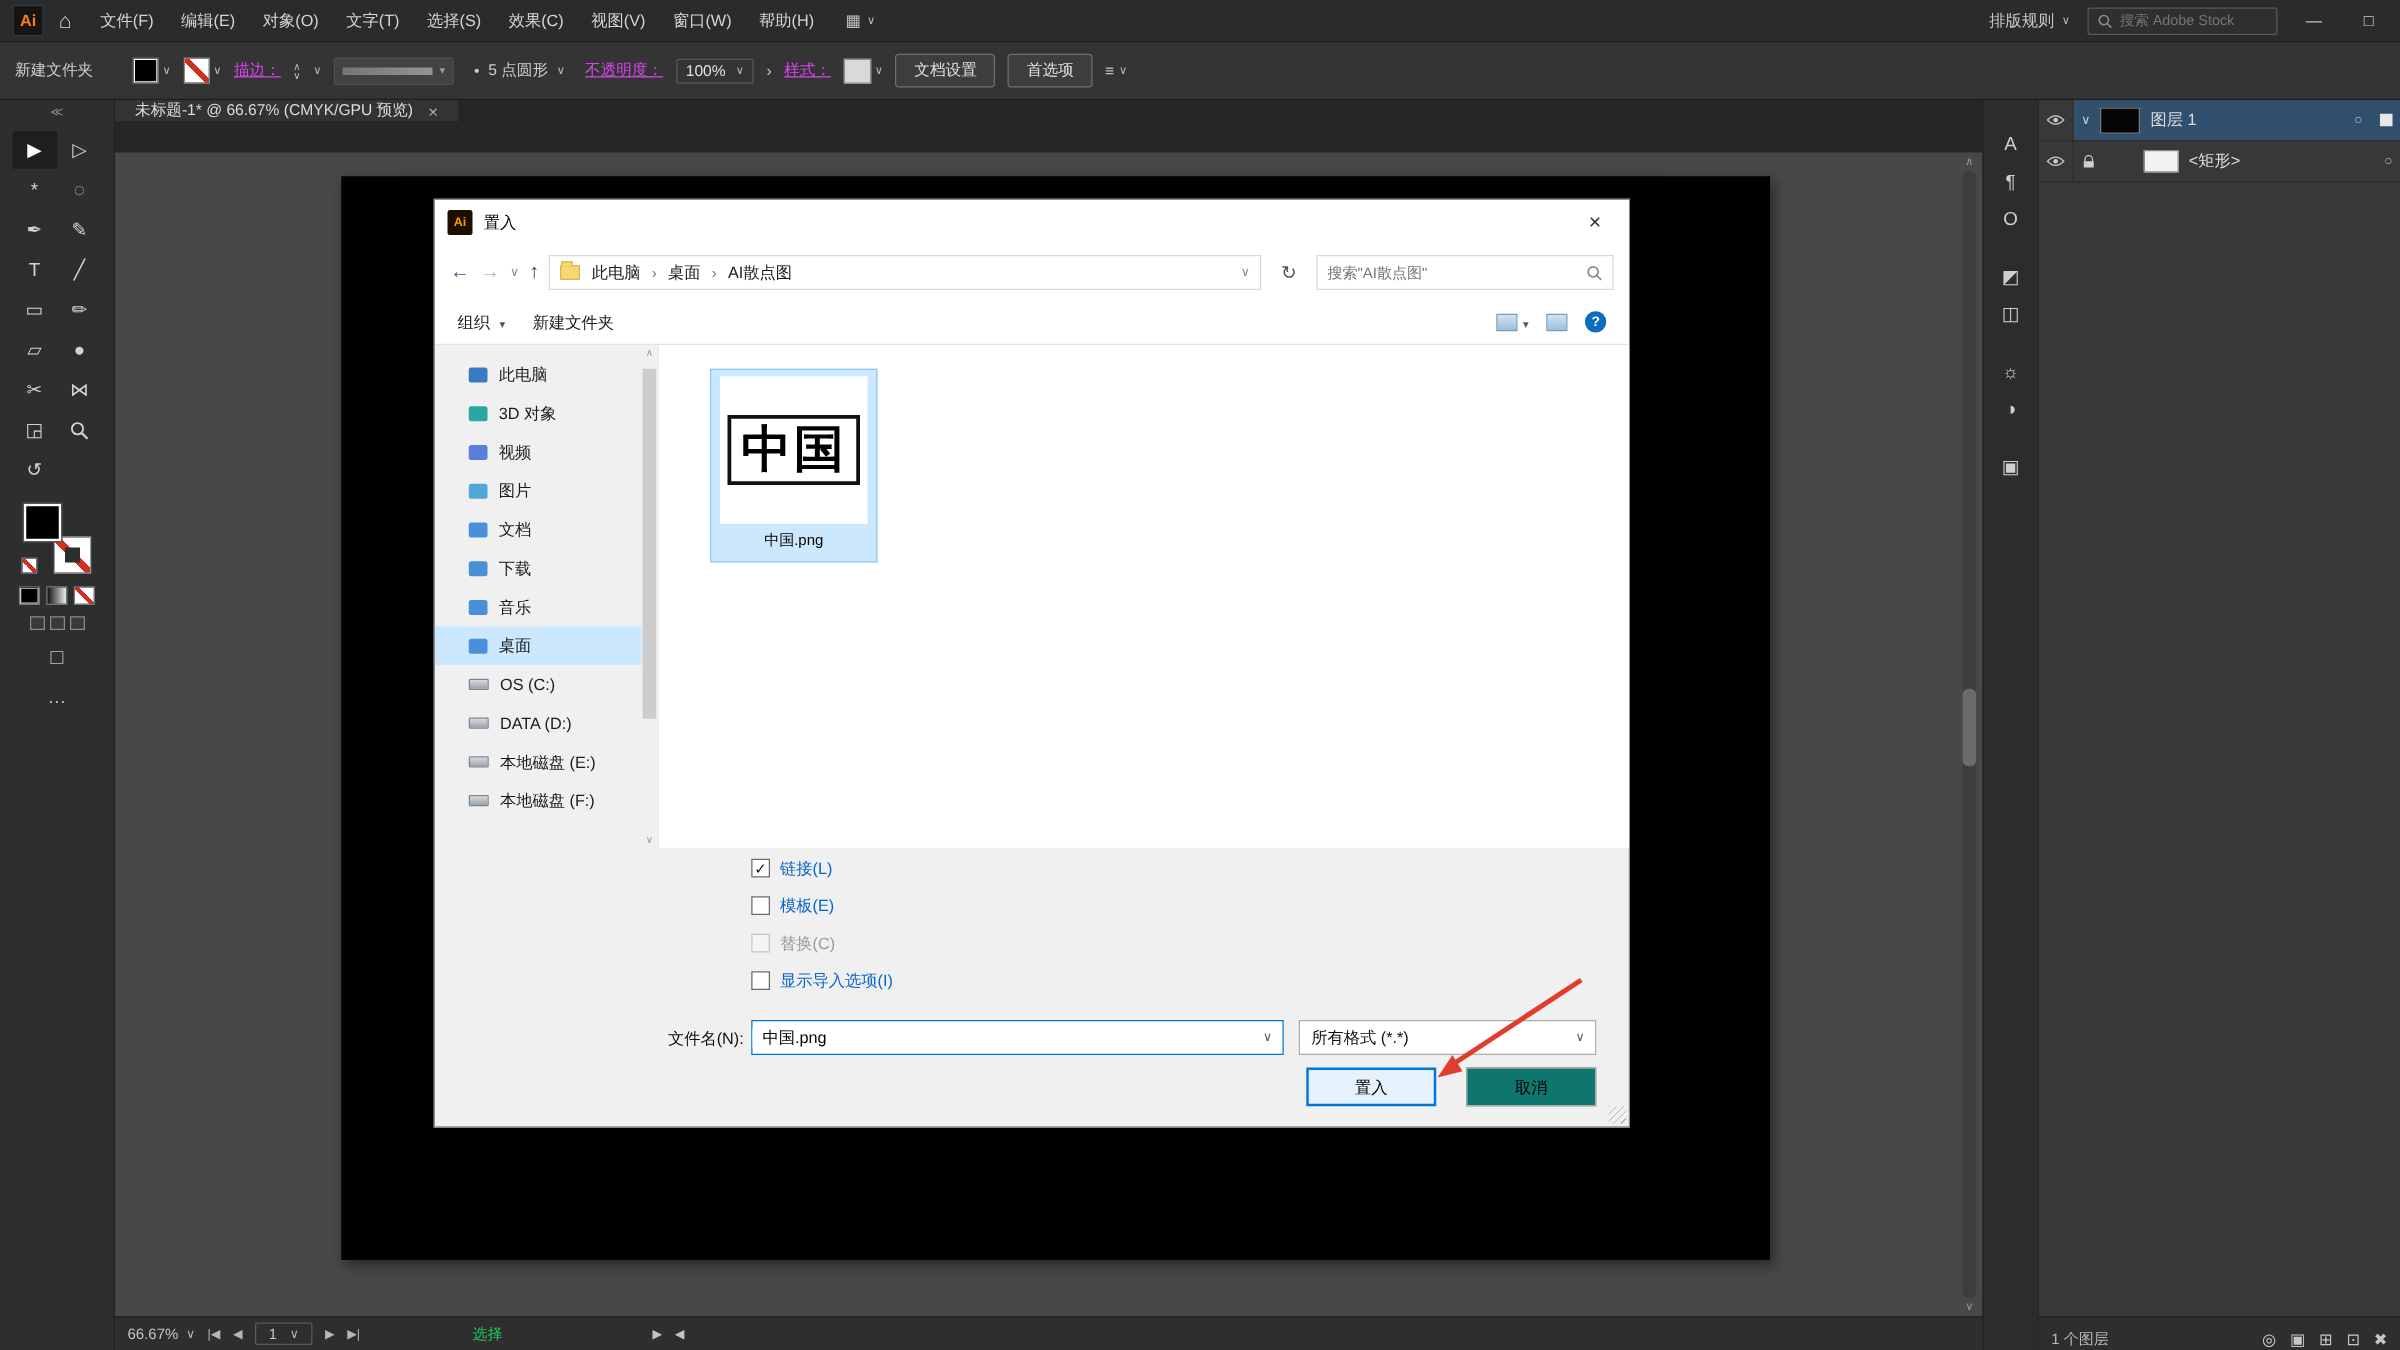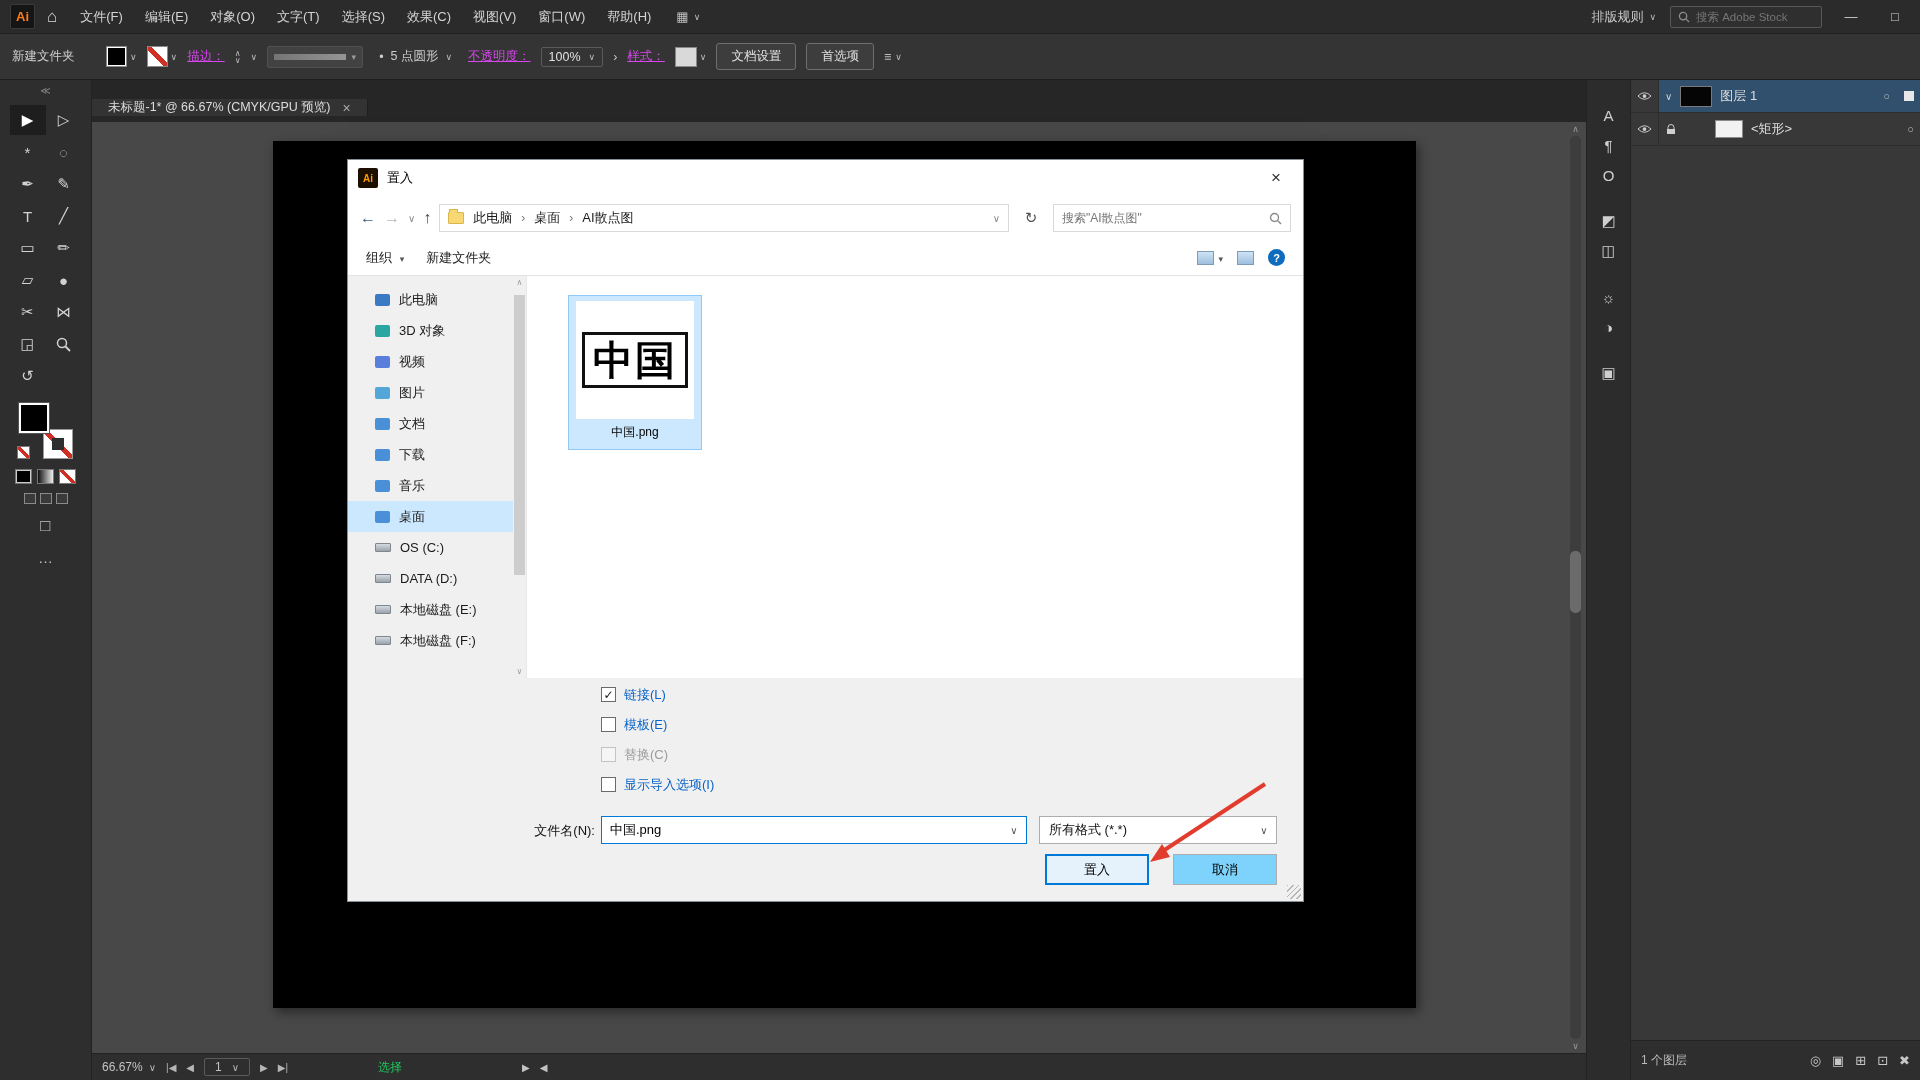--- a/index.html
+++ b/index.html
@@ -51,21 +51,21 @@
   .mode { width:17px; height:15px; border:1px solid #777; }
   .mode.color { background:#000; box-shadow:inset 0 0 0 1px #ccc; }
   .mode.grad { background:linear-gradient(to right,#111,#eee); }
   .mode.none { background:linear-gradient(45deg,#fff 42%,#d03024 42%,#d03024 58%,#fff 58%); }
   .drawmodes { display:flex; justify-content:center; gap:4px; margin-top:9px; }
   .dmode { width:12px; height:11px; border:1px solid #8a8a8a; background:#3a3a3a; }
   .ab-ic { text-align:center; color:#c0c0c0; font-size:17px; margin-top:12px; }
   .more-ic { text-align:center; color:#c0c0c0; font-size:15px; margin-top:13px; }
 
   
-  #tabstrip { position:absolute; left:92px; top:80px; width:1494px; height:56px; background:#262626; border-bottom:1px solid #1b1b1b; display:flex; align-items:center; }
+  #tabstrip { position:absolute; left:92px; top:80px; width:1494px; height:56px; background:#262626; border-bottom:1px solid #1b1b1b; display:flex; align-items:flex-start; }
   .doctab { display:flex; align-items:center; gap:12px; padding:0 16px; background:#333333; color:#dddddd; font-size:12.5px; border-right:1px solid #1f1f1f; }
   .tabclose { color:#aaaaaa; font-size:14px; }
   #canvas { position:absolute; left:92px; top:122px; width:1494px; height:931px; background:#484848; overflow:hidden; }
   #artboard { position:absolute; left:181px; top:19px; width:1143px; height:867px; background:#000; box-shadow:3px 4px 10px rgba(0,0,0,.45); }
   .vscroll { position:absolute; right:3px; top:2px; bottom:2px; width:15px; display:flex; flex-direction:column; align-items:center; color:#9a9a9a; font-size:9px; }
   .vtrack { flex:1; width:11px; background:#3d3d3d; border-radius:5px; margin:2px 0; position:relative; }
   .vthumb { position:absolute; left:0; width:11px; top:46%; height:62px; background:#6b6b6b; border-radius:5px; }
   #statusbar { position:absolute; left:92px; top:1053px; width:1494px; height:27px; background:#2e2e2e; border-top:1px solid #222; display:flex; align-items:center; gap:10px; padding:0 10px; font-size:12px; color:#c3c3c3; }
   .zcluster { display:flex; align-items:center; gap:6px; }
   .pagebox { border:1px solid #5a5a5a; border-radius:2px; padding:1px 10px; display:flex; gap:10px; align-items:center; }
@@ -87,21 +87,21 @@
   .eyecol { width:28px; height:100%; display:grid; place-items:center; border-right:1px solid #2d2d2d; }
   .lockcol { width:24px; height:100%; display:grid; place-items:center; }
   .lmain { flex:1; height:100%; display:flex; align-items:center; gap:8px; padding:0 6px; }
   .lmain.selected { background:#31506d; }
   .twisty { font-size:10px; color:#cfcfcf; }
   .lthumb { width:32px; height:21px; border:1px solid #7a7a7a; background:#050505; }
   .lthumb.light { width:28px; height:18px; background:#f2f2f2; border:1px solid #8a8a8a; }
   .lindent { width:18px; }
   .ltarget { margin-left:auto; color:#bdbdbd; font-size:11px; }
   .lchip { width:10px; height:10px; background:#e8e8e8; margin-left:6px; }
-  .pfooter { position:absolute; left:0; right:0; bottom:0; height:40px; background:#2e2e2e; border-top:1px solid #222; display:flex; align-items:center; gap:12px; padding:0 10px; font-size:12px; color:#b9b9b9; }
+  .pfooter { position:absolute; left:0; right:0; bottom:0; height:27px; background:#2e2e2e; border-top:1px solid #222; display:flex; align-items:flex-end; gap:12px; padding:0 10px; font-size:12px; color:#b9b9b9; }
   .pf-icons { margin-left:auto; display:flex; gap:11px; font-size:13px; color:#c6c6c6; }
 
   
   #dialog { position:absolute; left:347px; top:159px; width:957px; height:743px; background:#f0f0f0; border:1px solid #858f98; box-shadow:0 10px 34px rgba(0,0,0,.55); color:#111; z-index:10; font-size:13px; }
   .dtitle { height:36px; background:#ffffff; display:flex; align-items:center; gap:9px; padding:0 10px; }
   .dlogo { width:20px; height:20px; background:#1d0f00; color:#ff9a00; font-size:10px; font-weight:bold; display:grid; place-items:center; border-radius:2px; }
   .dtitle-text { color:#000; }
   .dclose { margin-left:auto; width:34px; text-align:center; font-size:17px; color:#333; }
   .dnav { height:44px; background:#fff; display:flex; align-items:center; gap:8px; padding:0 12px; }
   .navarrow { font-size:16px; color:#3b5b80; }
@@ -147,21 +147,21 @@
   .optrow { display:flex; align-items:center; gap:8px; height:21px; }
   .cbx { width:15px; height:15px; border:1px solid #6a6a6a; background:#fff; display:grid; place-items:center; font-size:12px; color:#111; line-height:1; }
   .cbx.dis { border-color:#c3c3c3; background:#f5f5f5; }
   .optlabel { color:#0a63c9; font-size:13px; }
   .optlabel.dis { color:#9b9b9b; }
   .fnlabel { position:absolute; left:150px; top:662px; width:97px; text-align:right; color:#111; }
   .fncombo { position:absolute; left:253px; top:656px; width:426px; height:28px; border:1px solid #0078d7; background:#fff; display:flex; align-items:center; }
   .fncombo input { flex:1; border:none; outline:none; padding:0 8px; font-size:13px; color:#000; font-family:inherit; }
   .combo-arrow { width:24px; text-align:center; color:#555; font-size:10px; }
   .ftcombo { position:absolute; left:691px; top:656px; width:238px; height:28px; border:1px solid #adadad; background:#fff; display:flex; align-items:center; padding-left:9px; color:#111; }
-  .btn { position:absolute; top:694px; height:31px; width:104px; background:#7dd3fc; border:1px solid #adadad; font-size:13px; color:#000; font-family:inherit; }
+  .btn { position:absolute; top:694px; height:31px; width:104px; background:#0f766e; border:1px solid #adadad; font-size:13px; color:#000; font-family:inherit; }
   .btn.primary { left:697px; background:#e5f1fb; border:2px solid #0078d7; }
   .btn.cancel { left:825px; }
   .grip { position:absolute; right:2px; bottom:2px; width:14px; height:14px; background:repeating-linear-gradient(135deg,#b5b5b5 0 1px,transparent 1px 4px); }
 
   #arrowsvg { position:absolute; left:1100px; top:770px; z-index:30; }
 </style>
 </head>
 <body>
 
 <header id="menubar">

